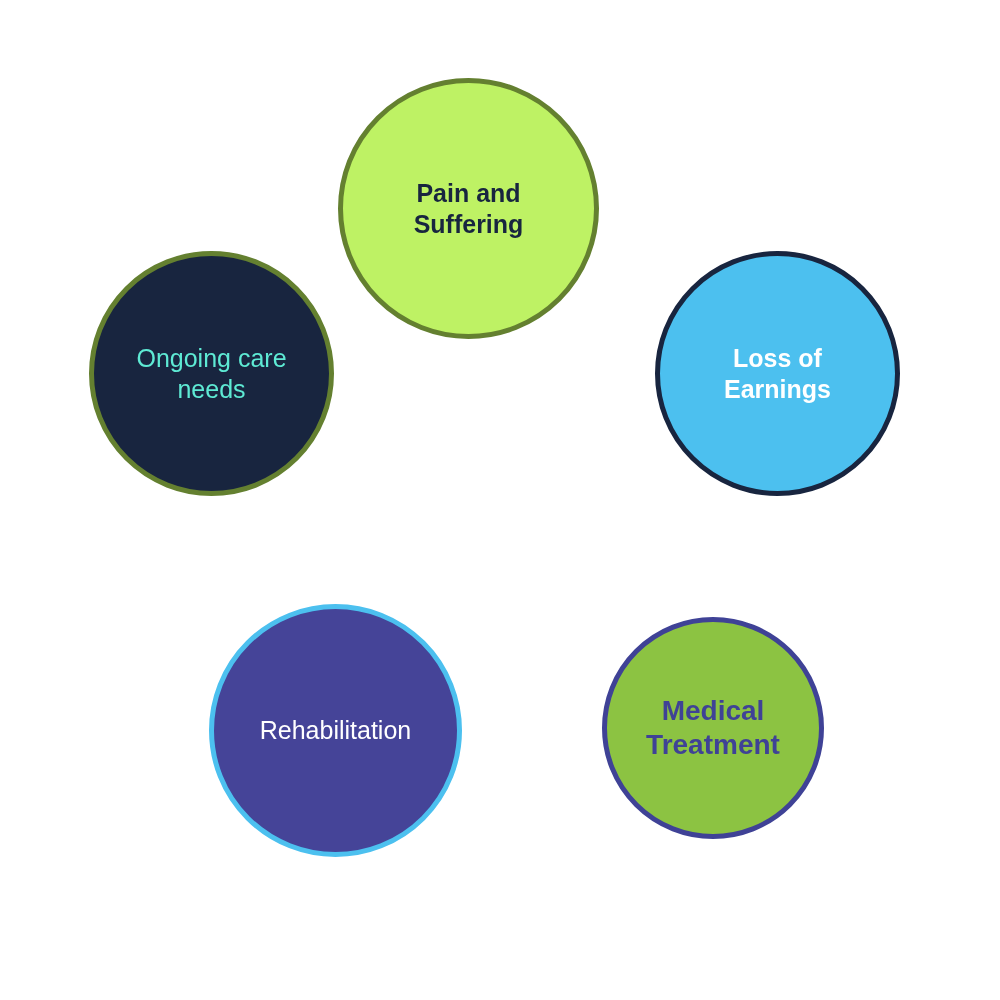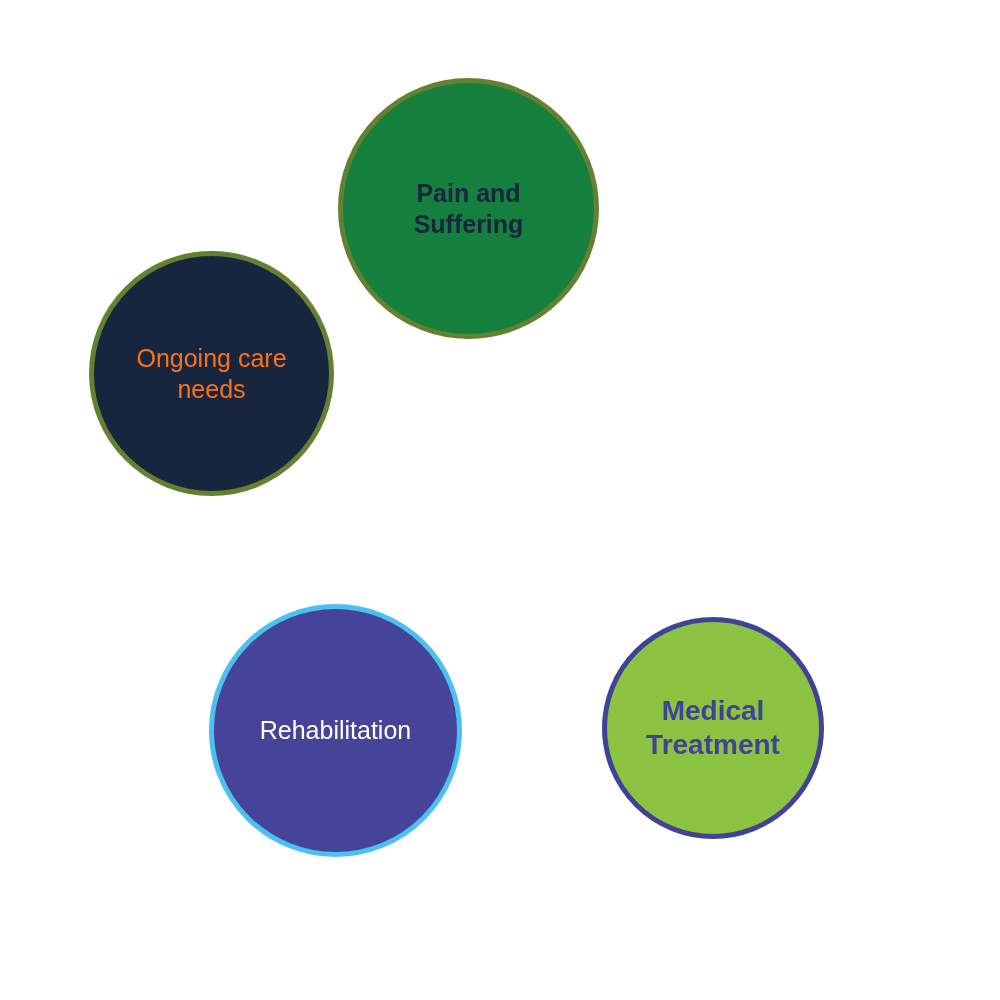--- a/index.html
+++ b/index.html
@@ -53,42 +53,42 @@
     line-height: 1.16;
     width: 84%;
   }
 
   
   #bubble-pain {
     left: 338px;
     top: 78px;
     width: 261px;
     height: 261px;
-    background: #15803d;
+    background: #bef264;
     border: 5px solid #648030;
     z-index: 3;
   }
   #bubble-pain .label {
     color: #18253f;
     font-size: 25px;
     font-weight: 700;
   }
 
   
   #bubble-ongoing {
     left: 89px;
     top: 251px;
     width: 245px;
     height: 245px;
     background: #18253f;
     border: 5px solid #648030;
     z-index: 3;
   }
   #bubble-ongoing .label {
-    color: #f97316;
+    color: #5eead4;
     font-size: 25px;
     font-weight: 400;
   }
 
   
   #bubble-loss {
     left: 655px;
     top: 251px;
     width: 245px;
     height: 245px;
@@ -143,20 +143,24 @@
   <div class="bubble" id="bubble-pain">
     <span class="label">Pain and
 Suffering</span>
   </div>
 
   <div class="bubble" id="bubble-ongoing">
     <span class="label">Ongoing care
 needs</span>
   </div>
 
+  <div class="bubble" id="bubble-loss">
+    <span class="label">Loss of
+Earnings</span>
+  </div>
 
 
   <div class="bubble" id="bubble-rehab">
     <span class="label">Rehabilitation</span>
   </div>
 
   <div class="bubble" id="bubble-medical">
     <span class="label">Medical
 Treatment</span>
   </div>

